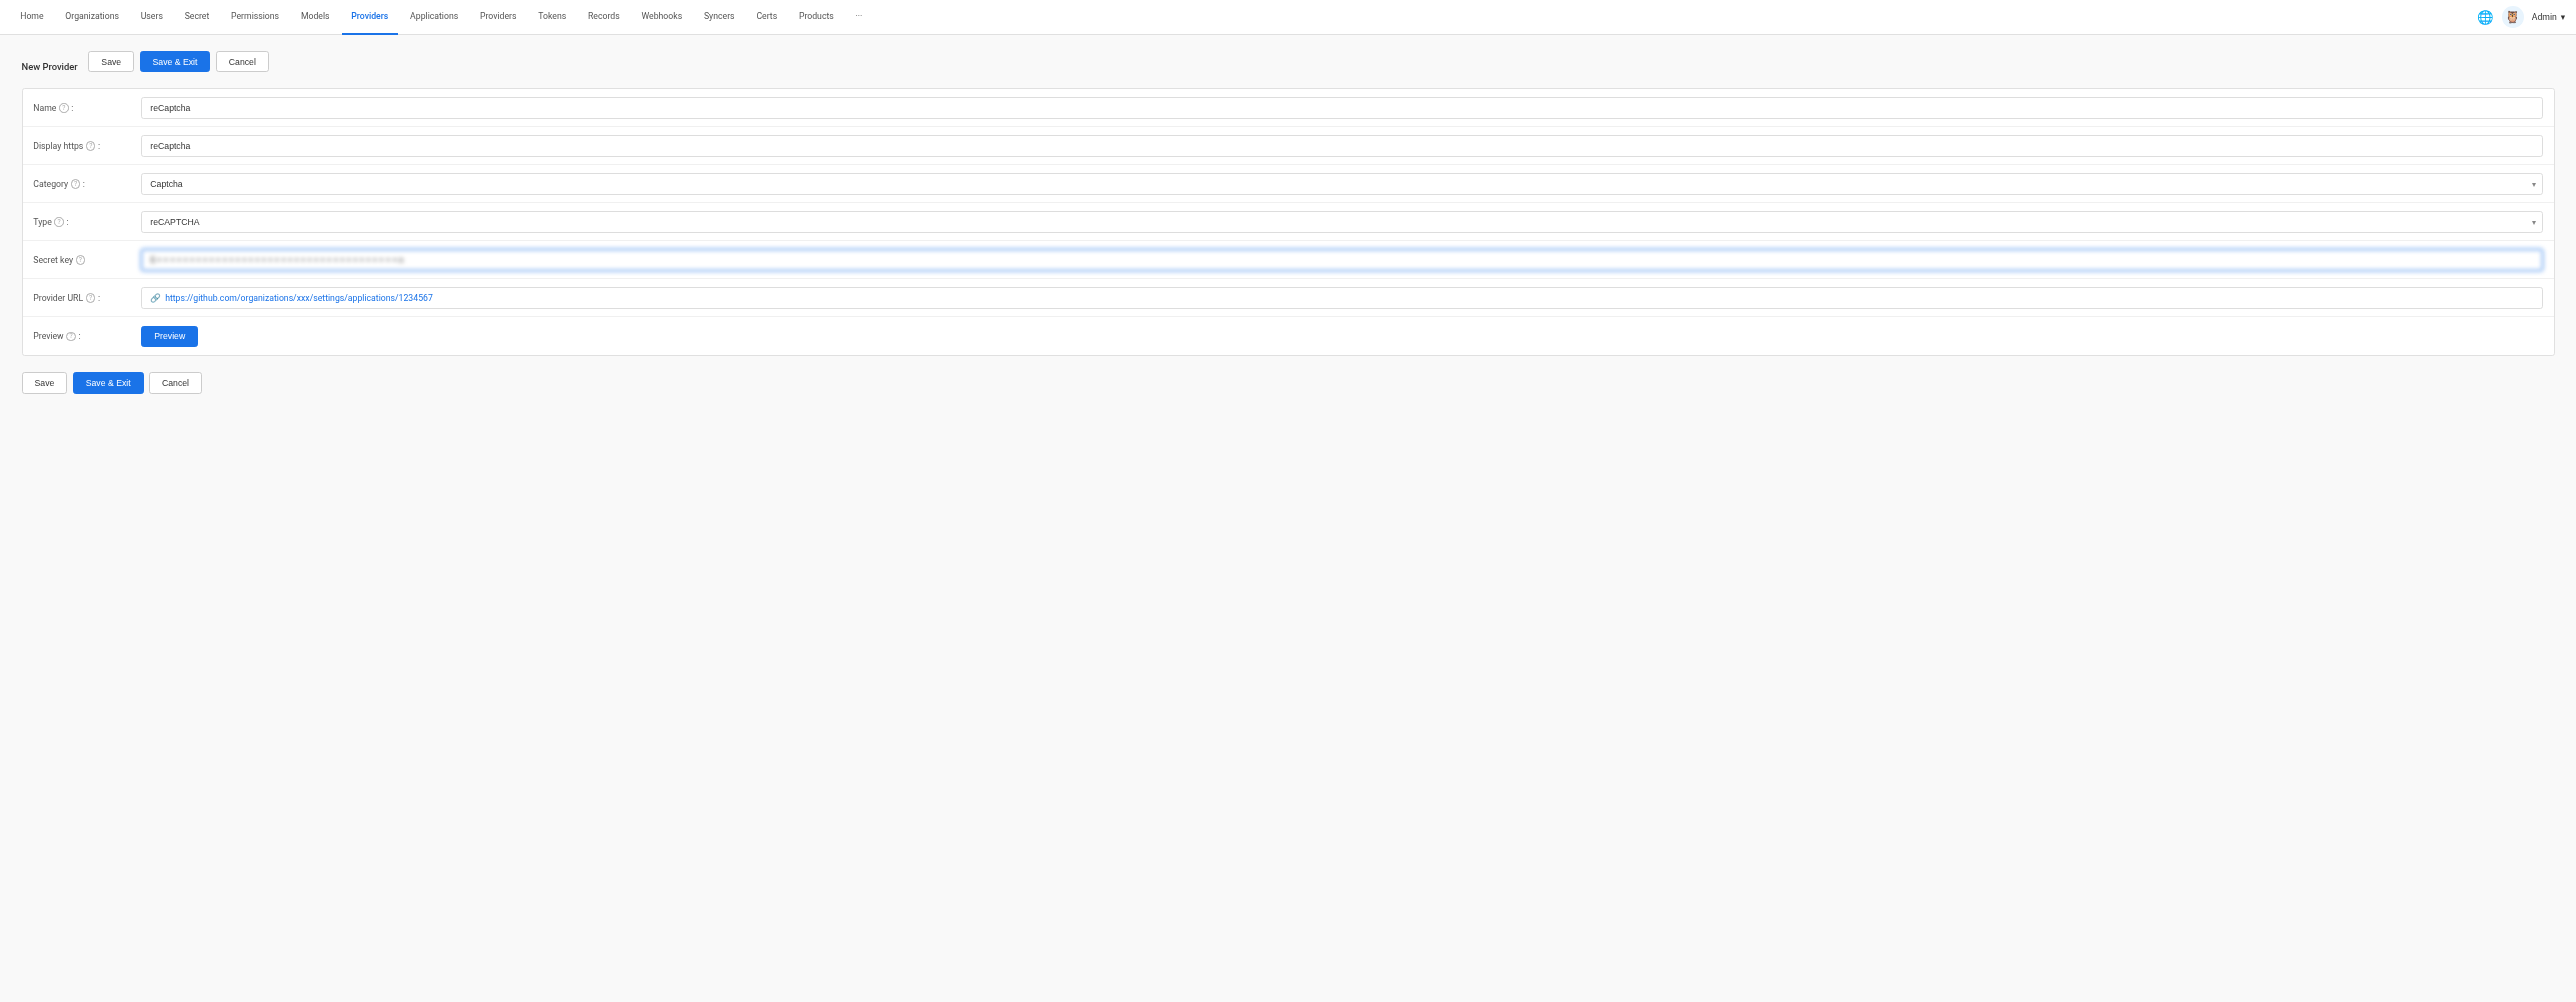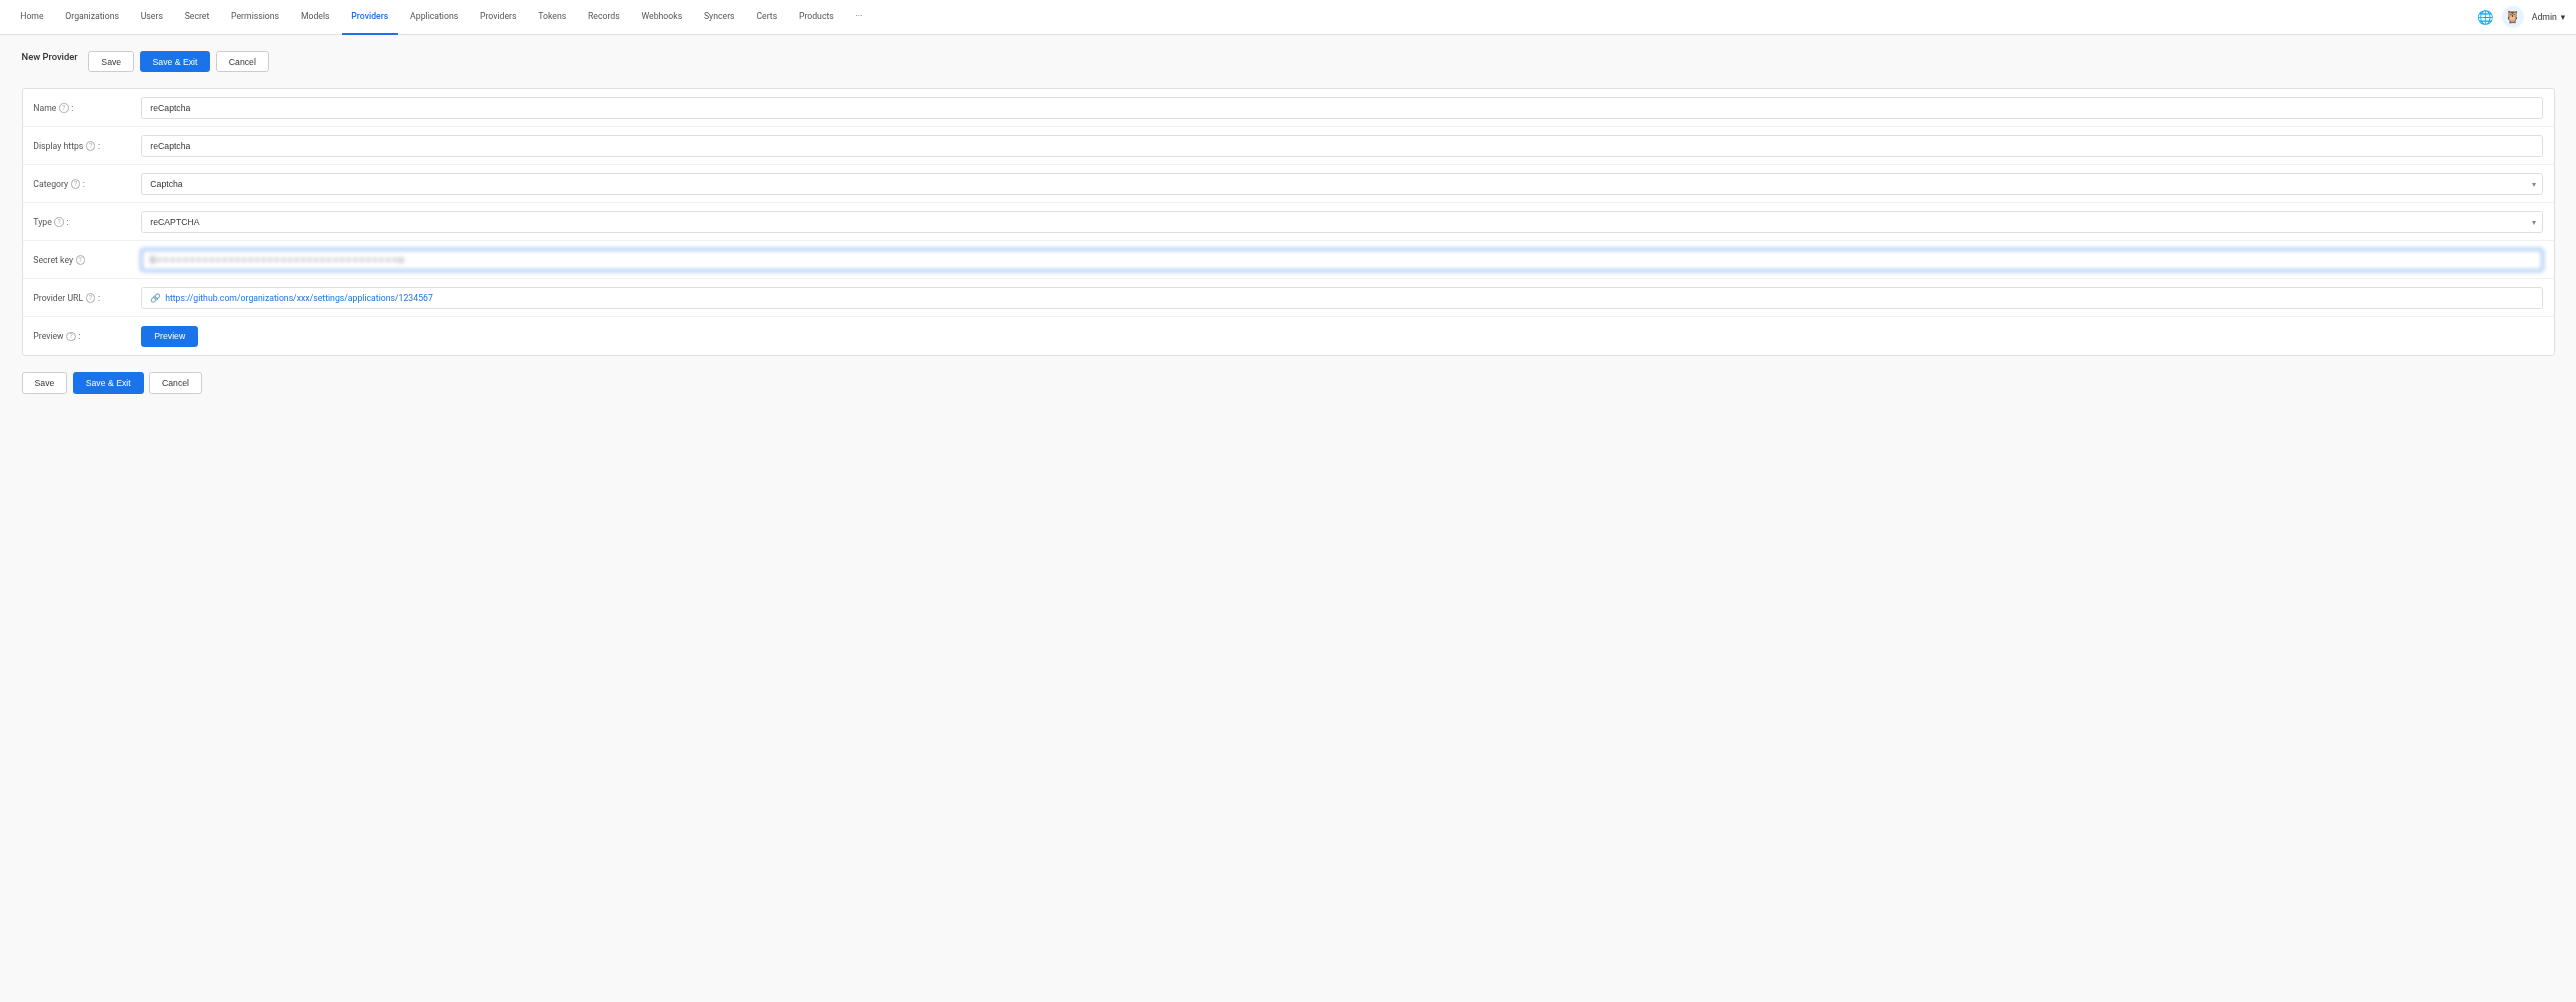--- a/index.html
+++ b/index.html
@@ -58,21 +58,21 @@
     
     .main-content {
       padding: 16px 21.5px;
       background: #f9f9f9;
       min-height: calc(100vh - 35px);
     }
 
     
     .toolbar {
       display: flex;
-      align-items: flex-start;
+      align-items: flex-end;
       gap: 5.4px;
       margin-bottom: 16px;
     }
     .toolbar-title {
       font-size: 9.4px;
       font-weight: 500;
       color: #333;
       margin-right: 5.4px;
     }
     .btn {

